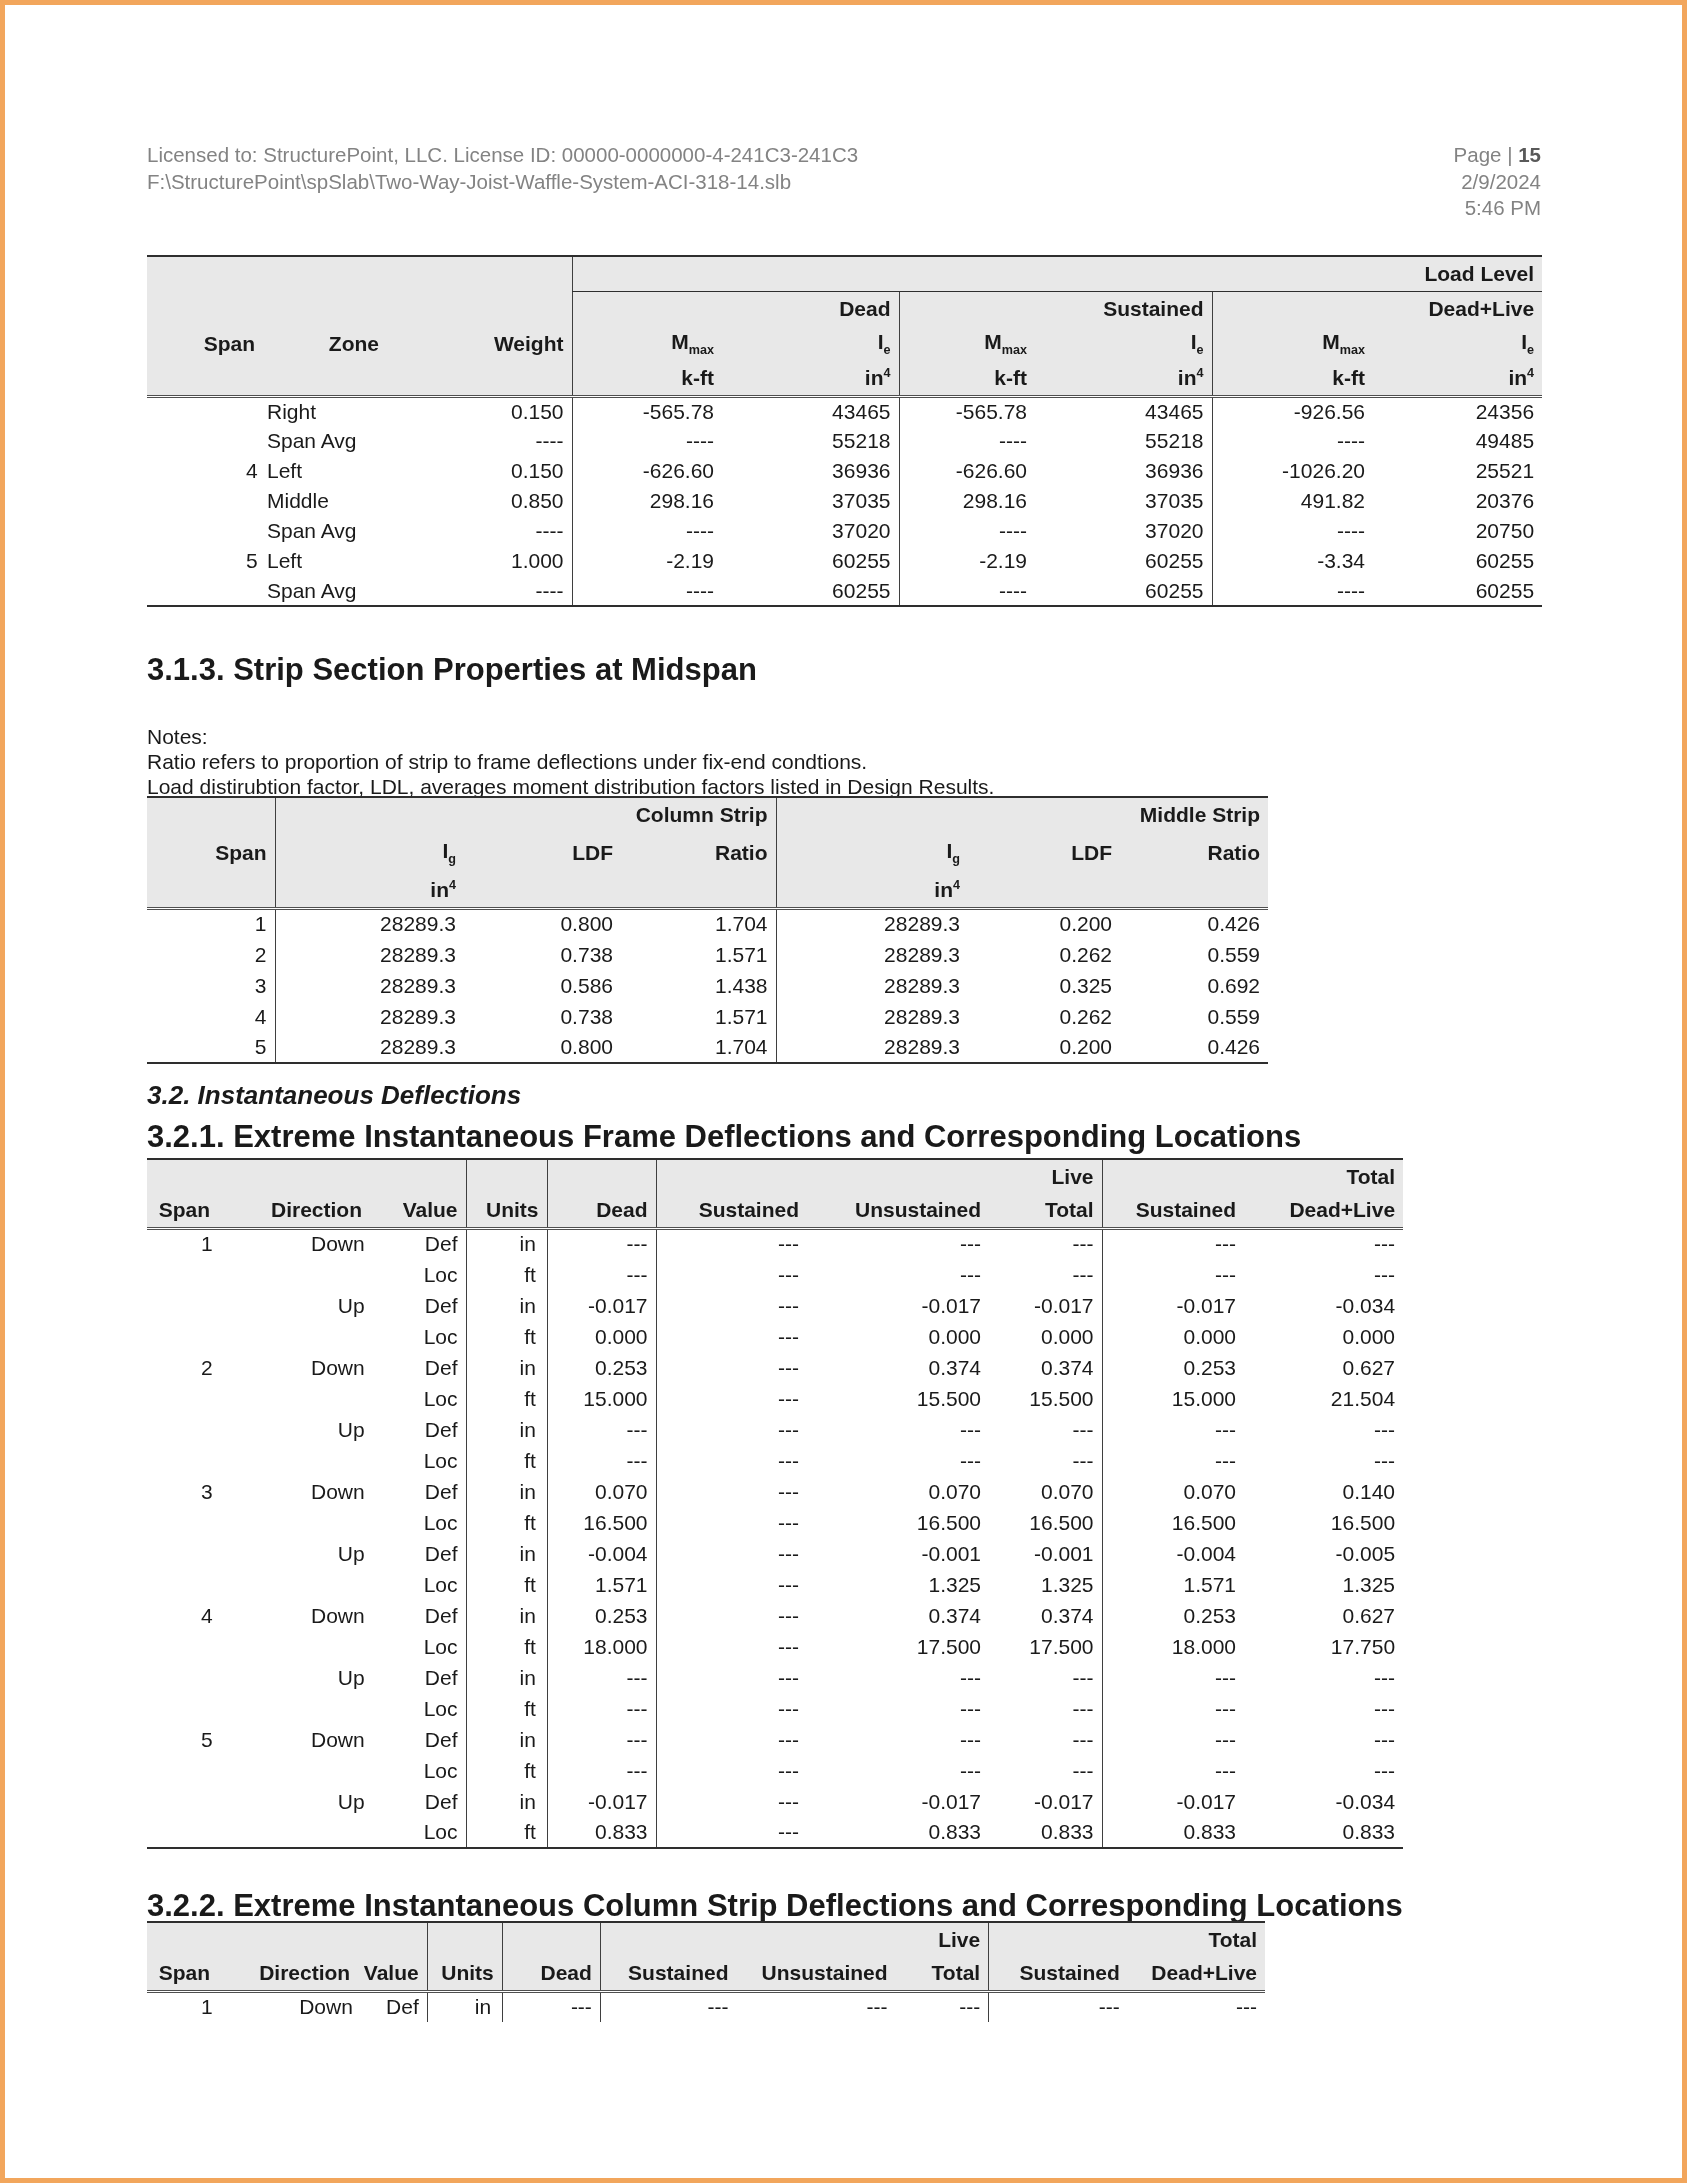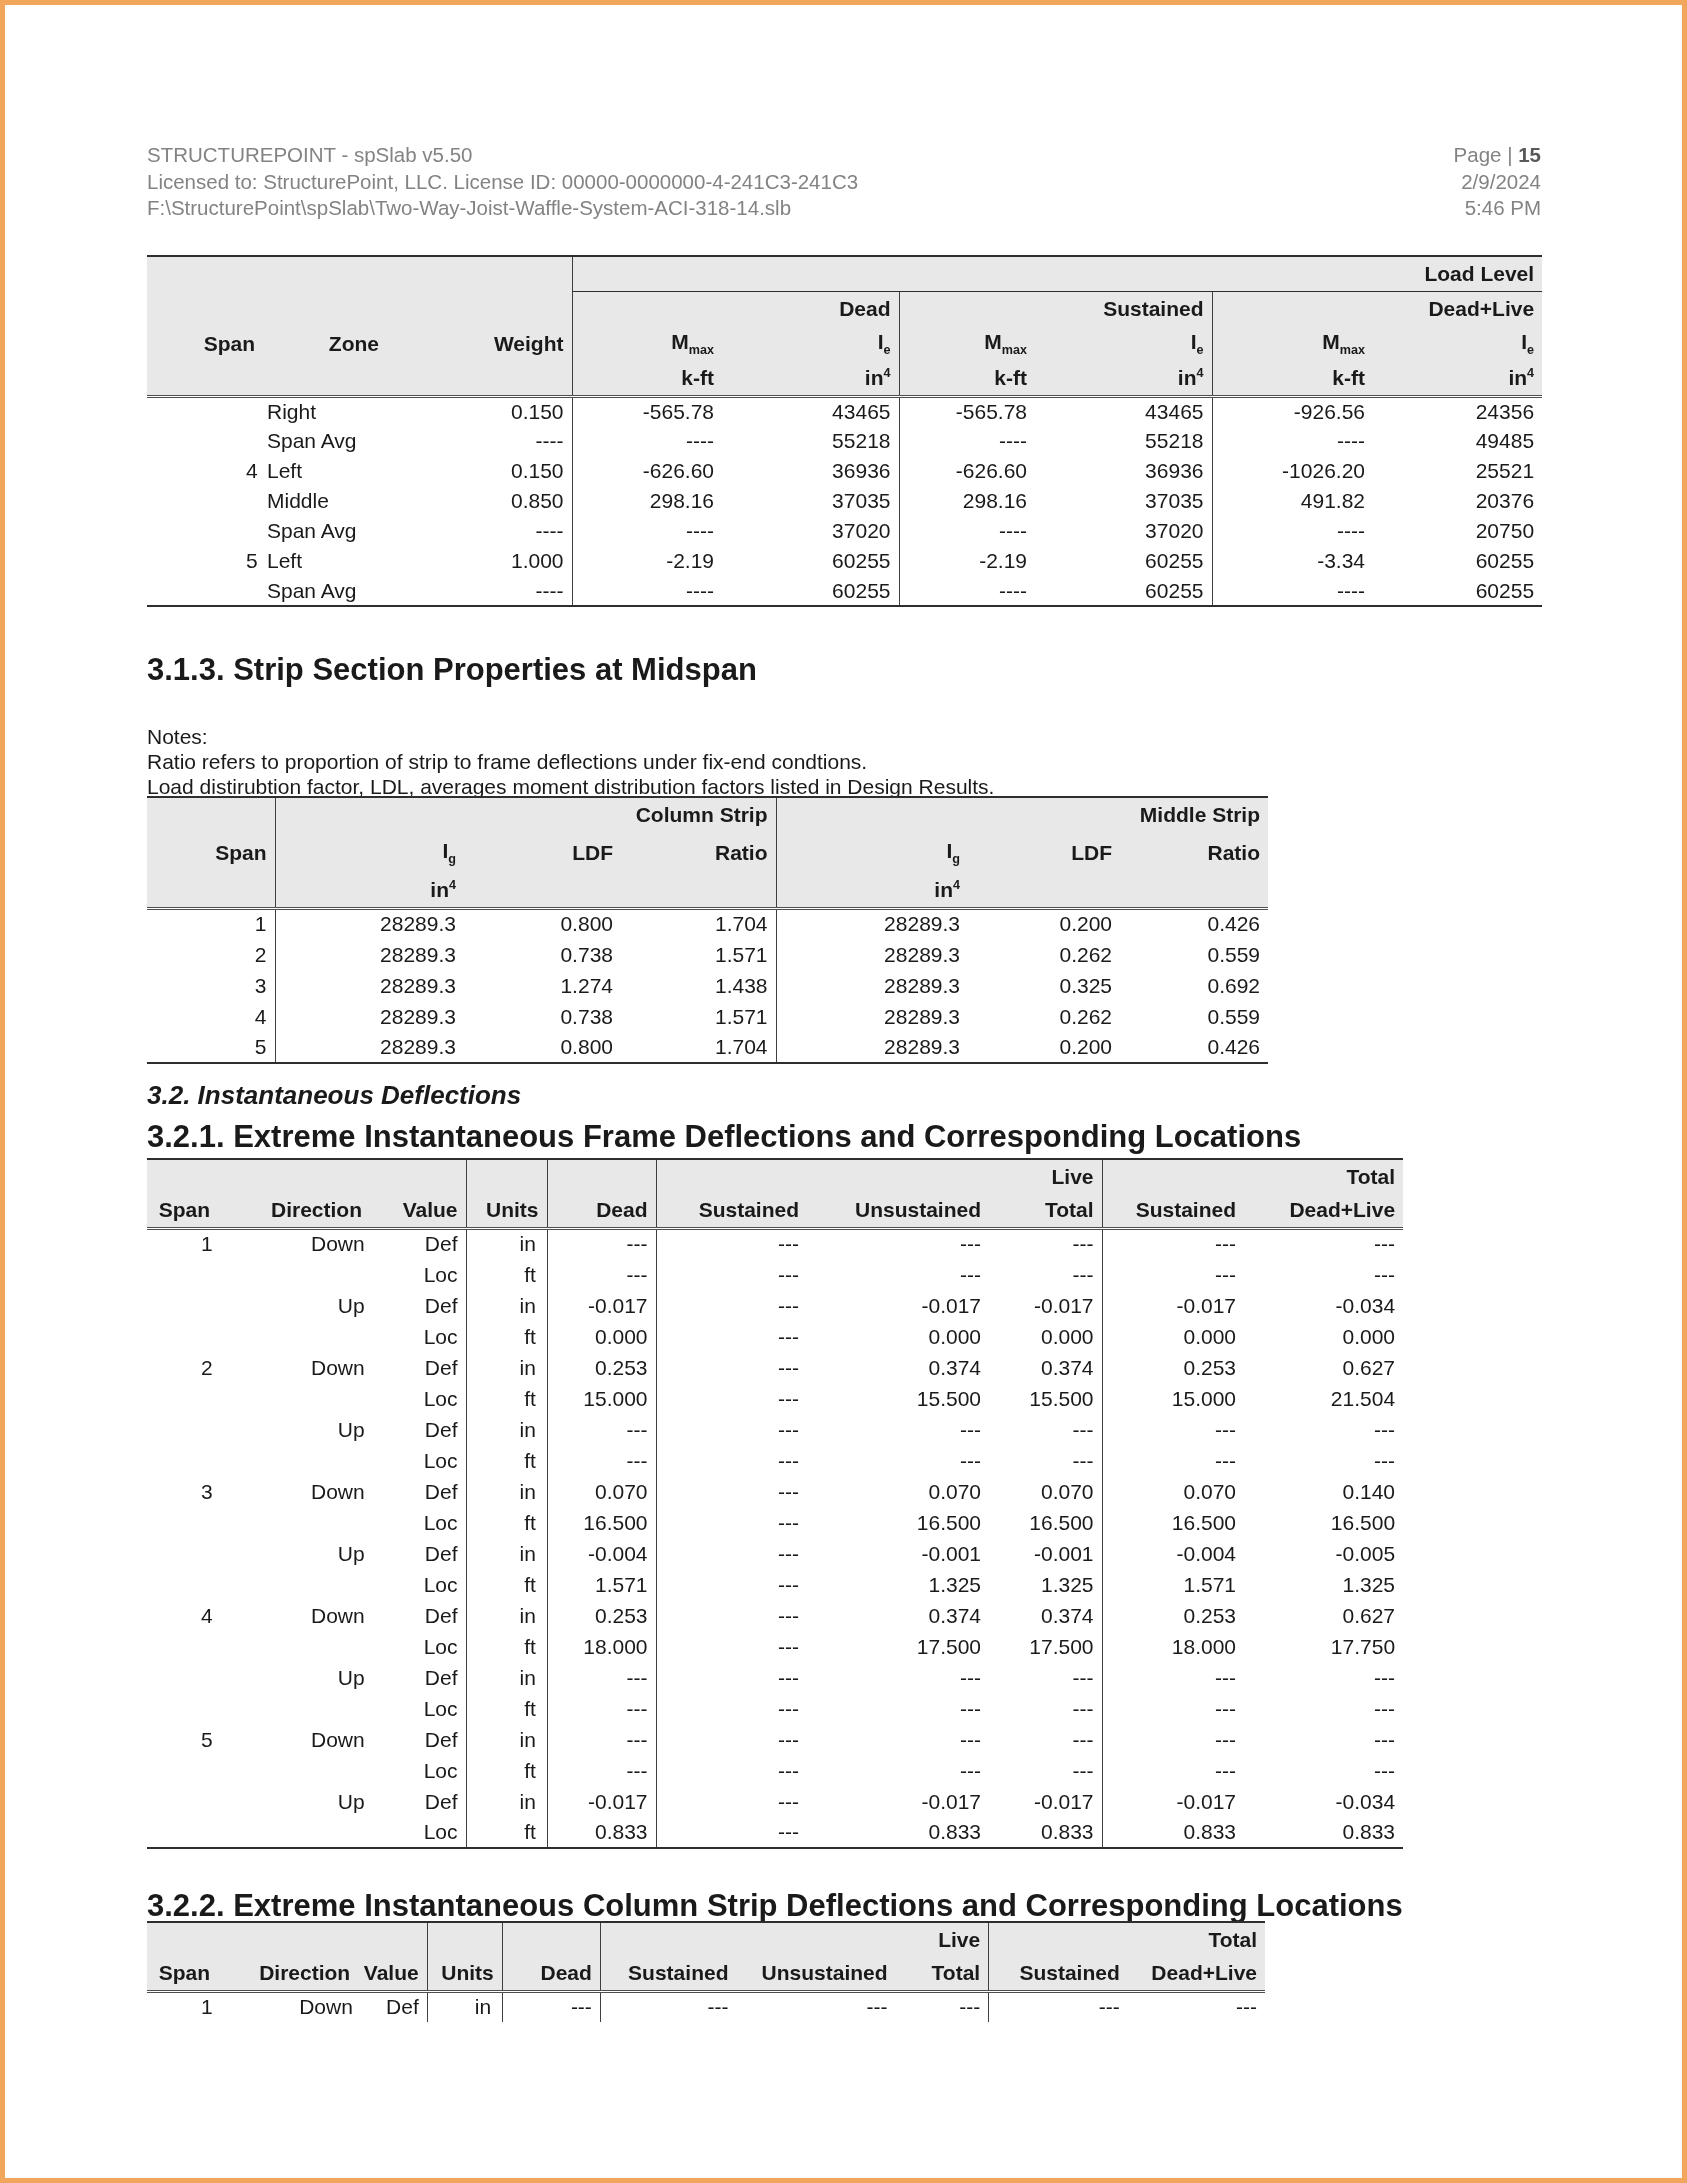--- a/index.html
+++ b/index.html
@@ -77,21 +77,20 @@
   .t3x tbody td:nth-child(6), .t3x tbody td:nth-child(9) { border-left:1.3px solid #3f3f3f; }
   .t3 { top:1158px; width:1256px; border-bottom:2px solid #2e2e2e; }
   .t4 { top:1921px; width:1118px; }
 </style>
 </head>
 <body>
 
 <div class="page-border"></div>
 
 <div class="hdr-left">
-  <div>STRUCTUREPOINT - spSlab v5.50</div>
   <div>Licensed to: StructurePoint, LLC. License ID: 00000-0000000-4-241C3-241C3</div>
   <div>F:\StructurePoint\spSlab\Two-Way-Joist-Waffle-System-ACI-318-14.slb</div>
 </div>
 <div class="hdr-right">
   <div><span>Page | </span><span class="pgnum">15</span></div>
   <div>2/9/2024</div>
   <div>5:46 PM</div>
 </div>
 
 <table class="doc t1">
@@ -276,21 +275,21 @@
         <td>28289.3</td>
         <td>0.738</td>
         <td>1.571</td>
         <td>28289.3</td>
         <td>0.262</td>
         <td>0.559</td>
       </tr>
       <tr>
         <td>3</td>
         <td>28289.3</td>
-        <td>1.274</td>
+        <td>0.586</td>
         <td>1.438</td>
         <td>28289.3</td>
         <td>0.325</td>
         <td>0.692</td>
       </tr>
       <tr>
         <td>4</td>
         <td>28289.3</td>
         <td>0.738</td>
         <td>1.571</td>

